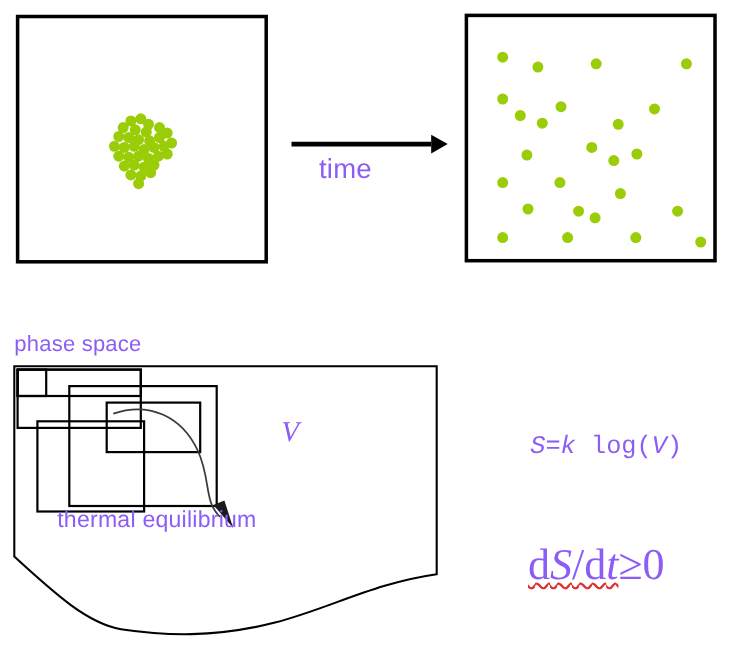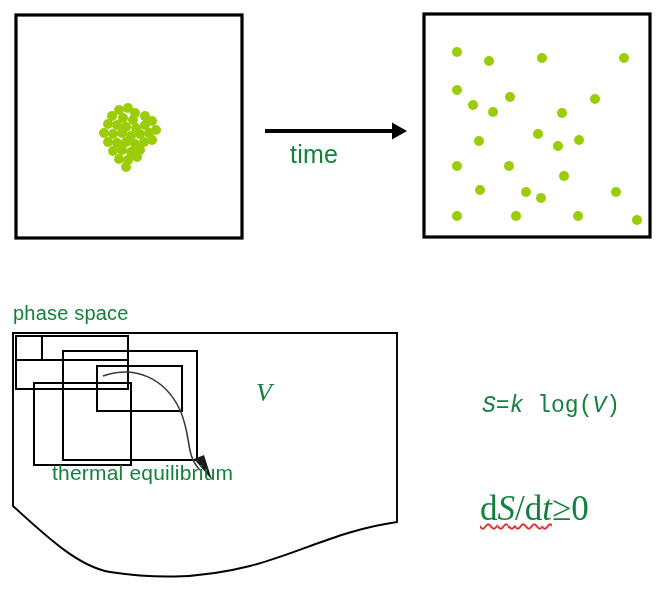--- a/index.html
+++ b/index.html
@@ -18,21 +18,21 @@
   #figure {
     position: absolute;
     left: 0;
     top: 0;
     width: 664px;
     height: 610px;
   }
   .txt {
     position: absolute;
     white-space: nowrap;
-    color: #15803d;
+    color: #8b5cf6;
   }
   #label-time {
     left: 290px;
     top: 140px;
     font-size: 25px;
     font-family: "Liberation Sans", sans-serif;
     letter-spacing: 0.2px;
   }
   #label-phase-space {
     left: 13px;
@@ -57,21 +57,21 @@
   }
   #eq-entropy {
     left: 482px;
     top: 393px;
     font-size: 23px;
     font-family: Liberation Mono, monospace;
   }
   #eq-second-law {
     left: 480px;
     top: 489px;
-    font-size: 35px;
+    font-size: 40px;
     font-family: "Liberation Serif", serif;
   }
   .mathvar { font-style: italic; }
   .spellerr {
     text-decoration: underline wavy #e03030;
     text-decoration-thickness: 1.5px;
     text-underline-offset: 3px;
   }
 </style>
 </head>

